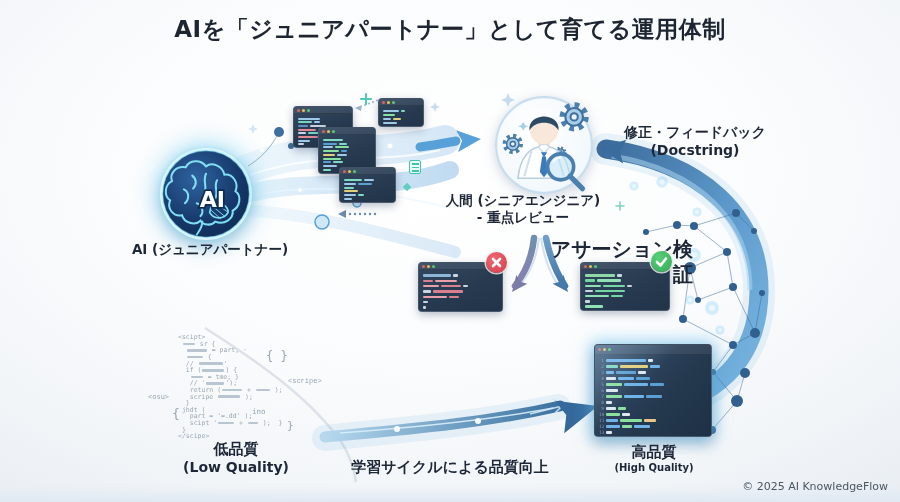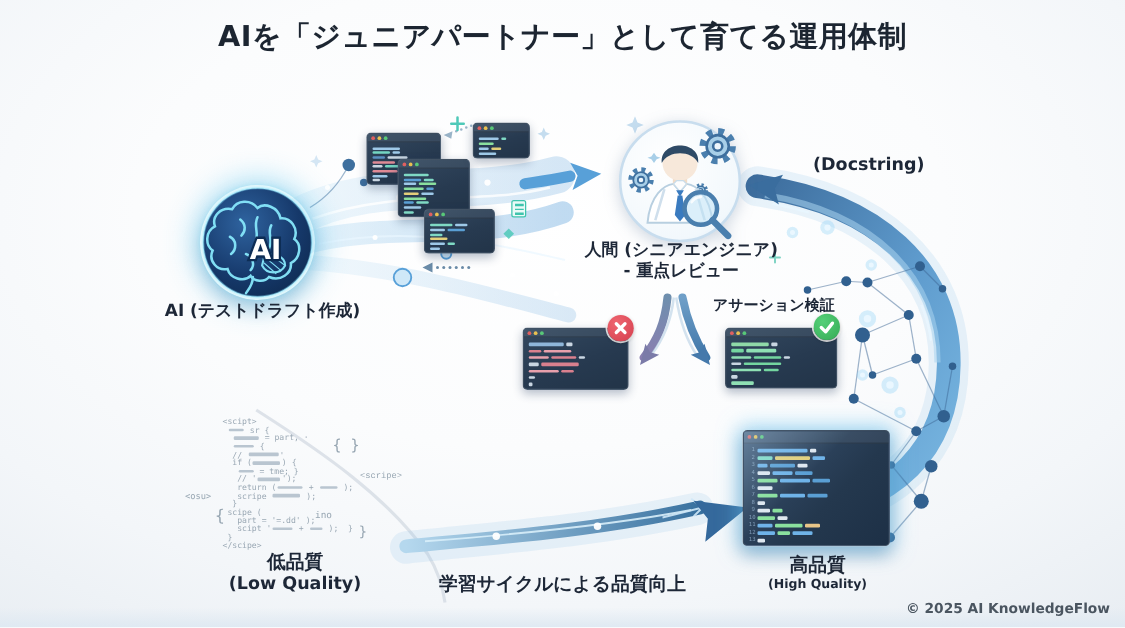--- a/index.html
+++ b/index.html
@@ -44,21 +44,21 @@
   .g-text{font-family:"DejaVu Sans Mono","Liberation Mono",monospace;font-size:6.5px;color:#9aa8b4;white-space:pre;}
   .g-bar{height:2.5px;background:#b9c5d0;border-radius:1px;display:inline-block;margin:0 1px;flex:none;}
   .g-float{position:absolute;z-index:2;color:#97a6b2;font-family:"DejaVu Sans Mono","Liberation Mono",monospace;}
   
   .badge{position:absolute;width:21px;height:21px;z-index:5;border-radius:50%;
     box-shadow:0 1px 3px rgba(0,0,0,.3), 0 0 0 1.5px rgba(255,255,255,.9);}
   
   #doc-icon{position:absolute;left:409px;top:160px;width:12px;height:14px;z-index:2;
     background:#eafaf7;border:1.5px solid #3fc4ad;border-radius:2px;box-sizing:border-box;}
   #doc-icon i{display:block;height:1.5px;background:#3fc4ad;margin:2px 1.5px 0 1.5px;}
-  .copyright{position:absolute;right:12px;top:480px;font-size:11px;color:#4a5560;z-index:4;font-weight:bold;text-align:center;}
+  .copyright{position:absolute;right:12px;top:480px;font-size:11px;color:#4a5560;z-index:4;font-weight:normal;text-align:center;}
 </style>
 </head>
 <body>
 
 <div id="stage">
 
   <svg id="flow" class="layer" width="900" height="502" viewBox="0 0 900 502">
     <defs>
       <linearGradient id="gsw" x1="0" y1="0" x2="1" y2="0">
         <stop offset="0" stop-color="#c7e6f8"></stop>
@@ -247,21 +247,21 @@
         <path d="M26,45 C32,48 32,56 27,60"></path>
         <path d="M40,60 C46,62 48,70 44,74"></path>
         <path d="M56,62 C64,58 74,62 74,70 C70,78 58,78 54,70 Z" stroke-width="1.8"></path>
         <path d="M58,64 L70,74 M62,61 L74,70 M56,68 L66,77" stroke-width="1"></path>
         <path d="M46,80 C46,87 42,91 40,94"></path>
       </g>
       <text x="57" y="64" text-anchor="middle" font-size="24" font-weight="bold" fill="#ffffff" stroke="#0d2d55" stroke-width="4" paint-order="stroke">AI</text>
     </svg>
   </div>
   <div class="lbl" style="left:90px;top:241px;width:240px;font-size:13.5px;">
-    <span class="s2">AI (テストドラフト作成)</span>
+    <span class="s2">AI (ジュニアパートナー)</span>
   </div>
 
   <div id="person-wrap">
     <svg width="104" height="104" viewBox="0 0 100 100">
       <defs>
         <radialGradient id="gperson" cx=".4" cy=".35" r=".85">
           <stop offset="0" stop-color="#ffffff"></stop>
             <stop offset=".75" stop-color="#f2f8fc"></stop>
             <stop offset="1" stop-color="#dcebf6"></stop>
         </radialGradient>
@@ -301,30 +301,31 @@
         <path d="M48.2,61 L51.8,61 L54,76 L50,81 L46,76 Z" fill="#3a7bbf"></path>
       </g>
 
       <g>
         <circle cx="66" cy="71" r="12.5" fill="rgba(190,225,245,.55)" stroke="#4a7fae" stroke-width="3.5"></circle>
         <line x1="75" y1="80" x2="87" y2="92" stroke="#4a7fae" stroke-width="5" stroke-linecap="round"></line>
         <path d="M59,66 a9,9 0 0 1 7,-4" fill="none" stroke="#ffffff" stroke-width="2" stroke-linecap="round" opacity=".8"></path>
       </g>
     </svg>
   </div>
-  <div class="lbl" style="left:462px;top:192px;width:166px;font-size:13.5px;">
+  <div class="lbl" style="left:440px;top:192px;width:166px;font-size:13.5px;">
     <span class="s2">人間 (シニアエンジニア)</span>
     <span class="s2">- 重点レビュー</span>
   </div>
 
   <div class="lbl" style="left:605px;top:124px;width:180px;font-size:14px;">
+    <span class="s2">修正・フィードバック</span>
     <span class="s2">(Docstring)</span>
   </div>
 
-  <div class="lbl" style="left:545px;top:237px;width:148px;font-size:12px;">アサーション検証</div>
+  <div class="lbl" style="left:545px;top:237px;width:148px;font-size:20px;text-align:right;">アサーション検証</div>
 
   <div class="badge" style="left:486px;top:252px;background:radial-gradient(circle at 35% 30%,#ef6570,#d43f4e);">
     <svg width="21" height="21" viewBox="0 0 21 21">
         <path d="M7,7 L14,14 M14,7 L7,14" stroke="#fff" stroke-width="2.6" stroke-linecap="round"></path>
       </svg>
   </div>
   <div class="badge" style="left:651px;top:251px;background:radial-gradient(circle at 35% 30%,#55cf78,#35ab55);">
     <svg width="21" height="21" viewBox="0 0 21 21">
         <path d="M6,11 L9.5,14.5 L15,7.5" fill="none" stroke="#fff" stroke-width="2.6" stroke-linecap="round" stroke-linejoin="round"></path>
       </svg>
@@ -396,21 +397,21 @@
       </div>
       <div class="g-line">
         <span class="g-text">   scripe </span>
         <span class="g-bar" style="width: 22px;"></span>
         <span class="g-text"> );</span>
       </div>
       <div class="g-line">
         <span class="g-text">  }</span>
       </div>
       <div class="g-line">
-        <span class="g-text"> scipe (</span>
+        <span class="g-text"> jhdt (</span>
       </div>
       <div class="g-line">
         <span class="g-text">   part = '=.dd' );</span>
       </div>
       <div class="g-line">
         <span class="g-text">   scipt '</span>
         <span class="g-bar" style="width: 16px;"></span>
         <span class="g-text"> + </span>
         <span class="g-bar" style="width: 10px;"></span>
         <span class="g-text"> );  }</span>

